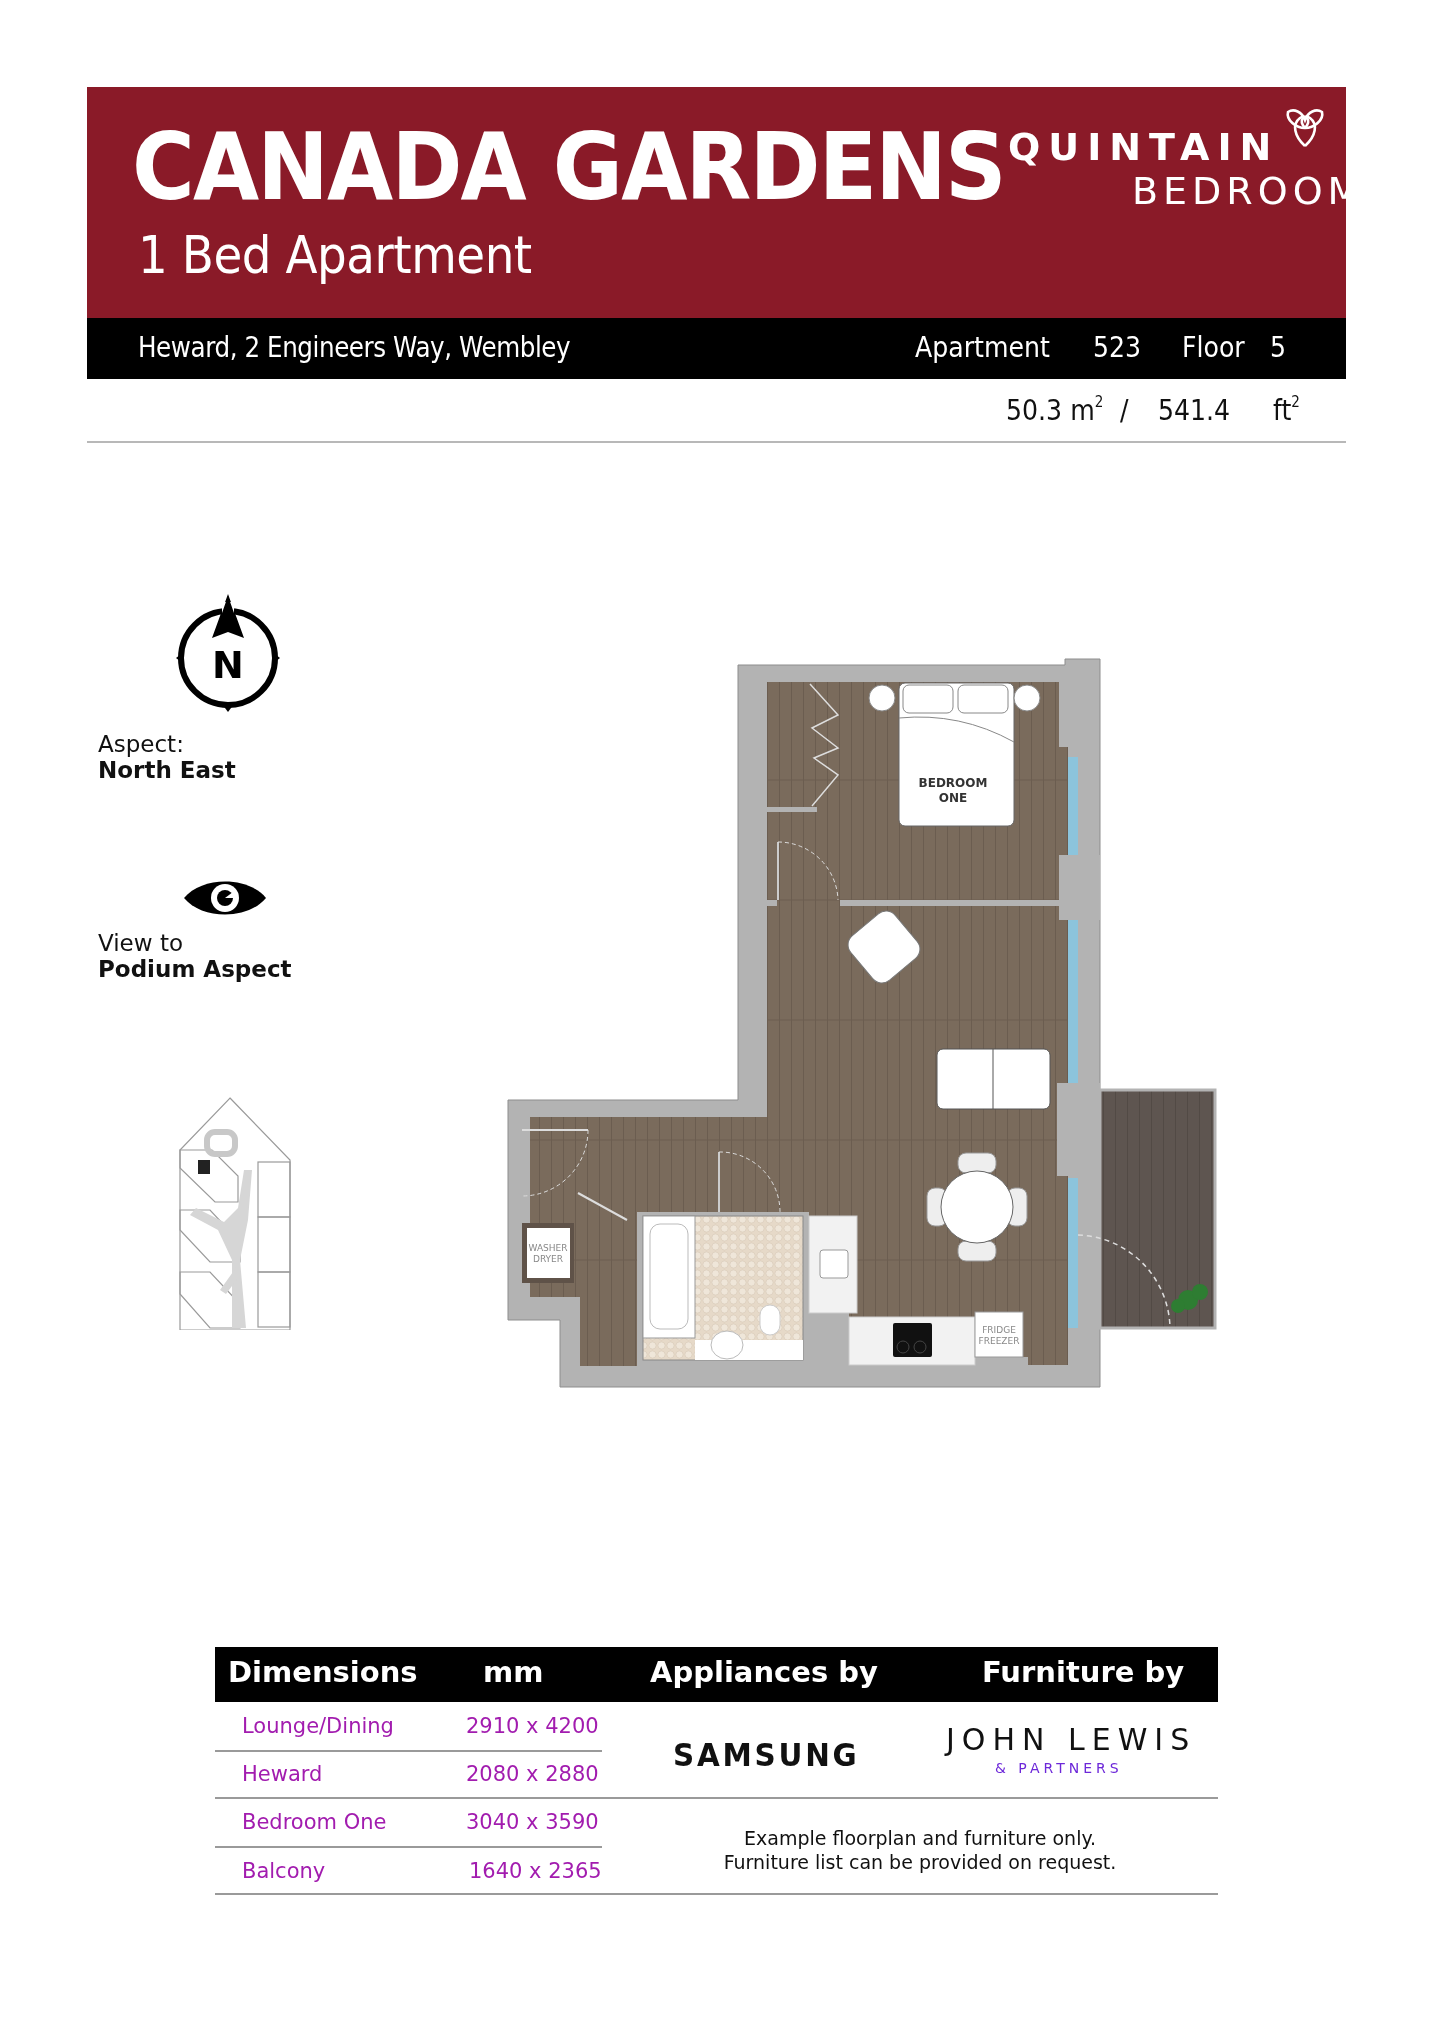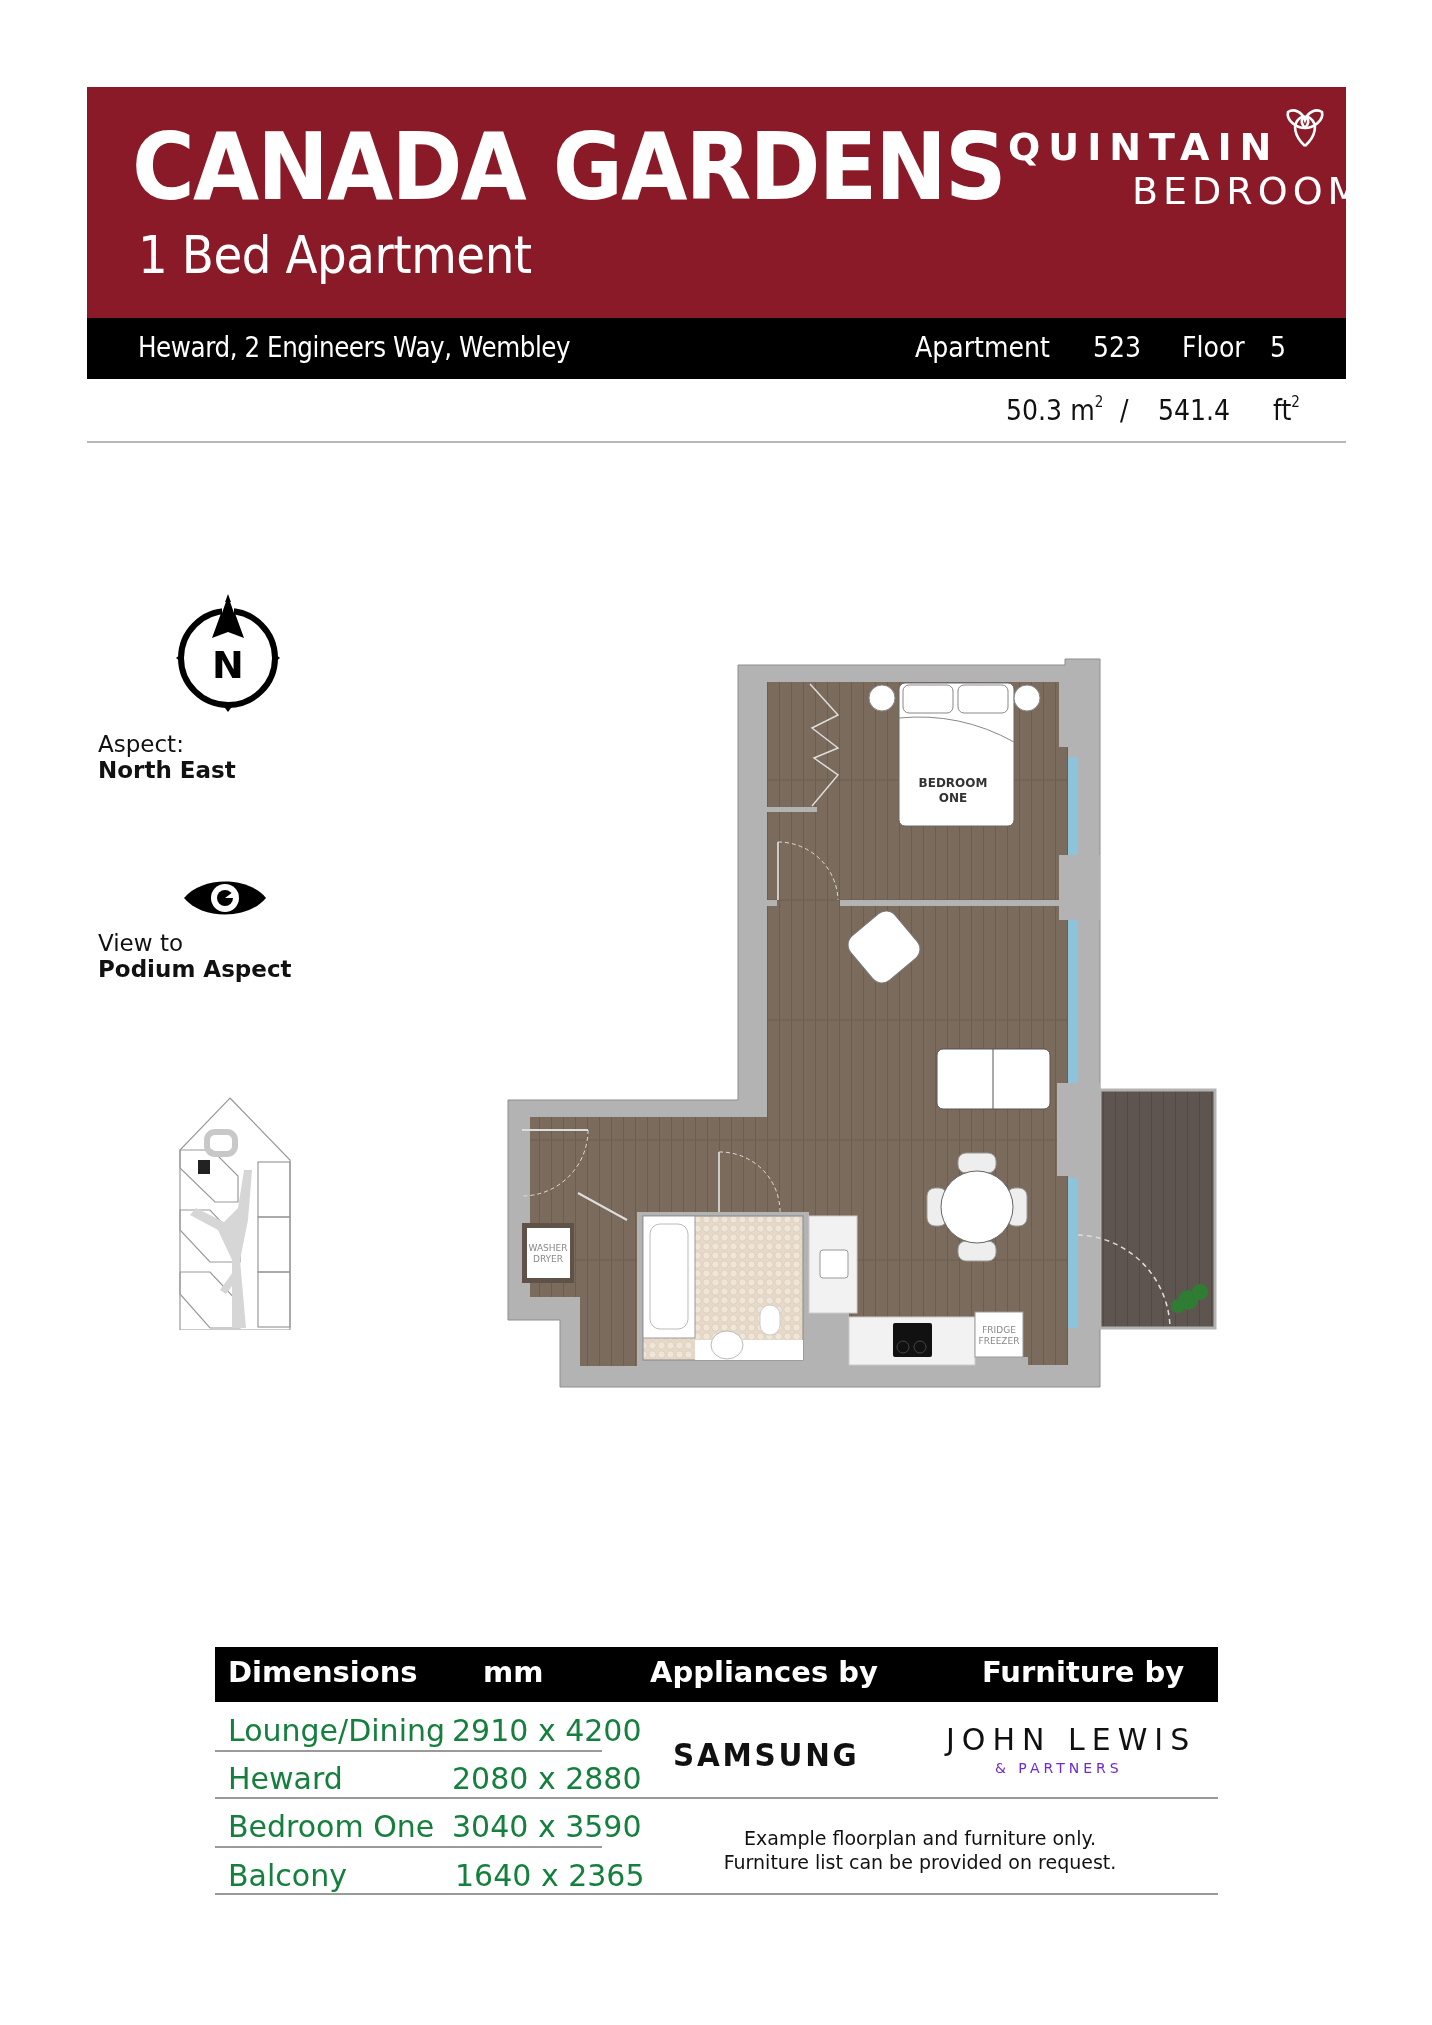--- a/index.html
+++ b/index.html
@@ -22,21 +22,21 @@
   .rule { left:87px; top:441px; width:1259px; height:2px; background:#b8b8b8; }
 
   
   .side-text { width:260px; left:98px; font-family:"DejaVu Sans", sans-serif; line-height:1.15; }
   .side-lbl { font-size:23px; color:#111; }
   .side-val { font-size:23px; font-weight:bold; color:#111; }
 
   
   .tbl-head { left:215px; top:1647px; width:1003px; height:55px; background:#000; }
   .th { top:1658px; font-size:29px; font-weight:bold; color:#fff; line-height:1; font-family:"DejaVu Sans", sans-serif; }
-  .td { font-size:30px; color:#15803d; line-height:1; font-family:"DejaVu Sans", sans-serif; }
+  .td { font-size:21px; color:#a21caf; line-height:1; font-family:"DejaVu Sans", sans-serif;margin-left:14px; }
   .hline { height:2px; background:#9a9a9a; }
   .samsung { left:673px; top:1736px; font-size:32px; font-weight:bold; letter-spacing:3px; color:#111; font-family:"DejaVu Sans", sans-serif; transform:scaleX(0.92); transform-origin:left top; }
   .jl1 { left:946px; top:1722px; font-size:30px; letter-spacing:7px; color:#111; font-family:"DejaVu Sans", sans-serif; }
   .jl2 { left:995px; top:1760px; font-size:14px; letter-spacing:4px; color:#6d28d9; font-family:"DejaVu Sans", sans-serif; }
   .note { left:640px; width:560px; text-align:center; font-size:19px; color:#111; font-family:"DejaVu Sans", sans-serif; line-height:1; }
 </style>
 </head>
 <body>
 
 <div class="abs hdr-red"></div>

